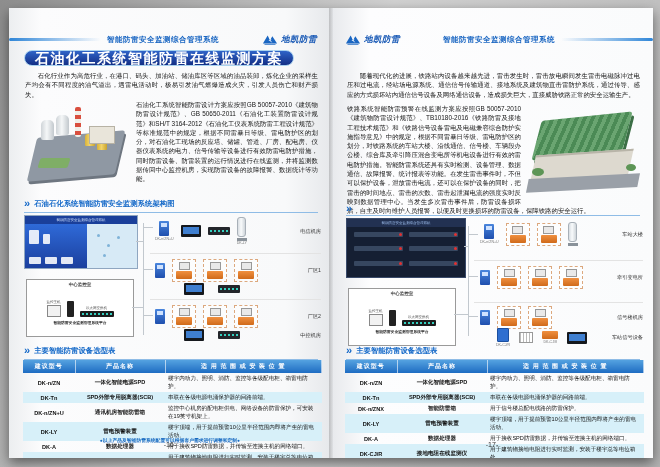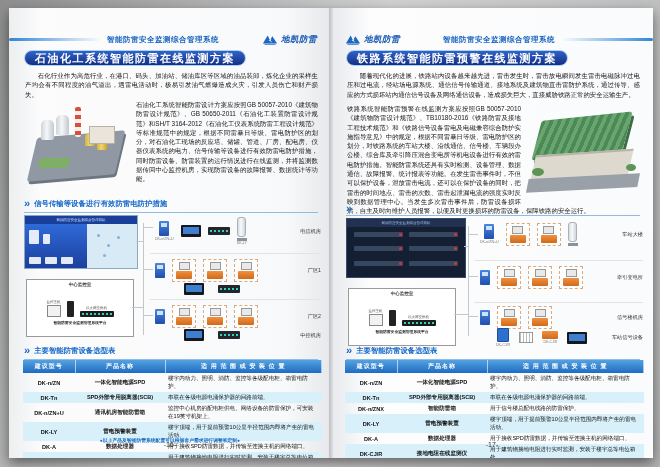--- a/index.html
+++ b/index.html
@@ -18,21 +18,21 @@
   .tape-l{height:3px;border-radius:2px;width:92px;margin-left:-14px;flex:0 0 auto;
     background:linear-gradient(90deg,#2f86d8,rgba(47,134,216,0));}
   .tape-r{height:3px;border-radius:2px;width:92px;margin-right:-14px;flex:0 0 auto;
     background:linear-gradient(270deg,#2f86d8,rgba(47,134,216,0));}
   .spacer{flex:1;}
   .logo{display:flex;align-items:center;gap:3px;font-size:8.5px;font-style:italic;color:#1456b4;font-weight:bold;}
   .logo svg{width:16px;height:11px;display:block;}
 
   .banner{position:absolute;top:42px;left:15px;height:14px;line-height:14px;padding:0 10px;
     background:linear-gradient(180deg,#2f64c8,#142f86);border:1px solid #a9d2ef;border-radius:8px;
-    color:#fff;font-weight:bold;font-size:11px;letter-spacing:1.5px;white-space:nowrap;}
+    color:#fff;font-weight:bold;font-size:14px;letter-spacing:1.5px;white-space:nowrap;}
 
   .para{font-size:6.4px;line-height:1.45;text-align:justify;color:#141414;}
   .ind{text-indent:2em;}
   .p1{position:absolute;top:63px;left:16px;right:13px;}
   .p2wrap{position:absolute;top:92px;left:16px;right:13px;height:98px;}
   .artL{float:left;width:104px;height:88px;margin:2px 7px 0 0;position:relative;}
   .artR{float:right;width:112px;height:92px;margin:2px 0 0 7px;position:relative;}
 
   
   .pbase{position:absolute;left:8px;top:32px;width:86px;height:44px;background:#8f98a3;
@@ -178,21 +178,21 @@
           <i class="pchy"></i>
           <i class="ptank tk1"></i>
           <i class="ptank tk2"></i>
           <i class="pbld"></i>
         </span>
         <span class="ind" style="display:inline">石油化工系统智能防雷设计方案应按照GB 50057-2010《建筑物防雷设计规范》、GB 50650-2011《石油化工装置防雷设计规范》和SH/T 3164-2012《石油化工仪表系统防雷工程设计规范》等标准规范中的规定，根据不同雷暴日等级、雷电防护区的划分，对石油化工现场的反应塔、储罐、管道、厂房、配电房、仪器仪表系统的电力、信号传输等设备进行有效防雷电防护措施，同时防雷设备、防雷装置的运行情况进行在线监测，并将监测数据传回中心监控机房，实现防雷设备的故障报警、数据统计等功能。</span>
       </div>
 
       <div class="sec sec1">
         <span class="chev">»</span>
-        <span>信号传输等设备进行有效防雷电防护措施</span>
+        <span>石油石化系统智能防雷安全监测系统架构图</span>
       </div>
 
       <div class="diag">
         <div class="screenL">
           <div class="scrTitle">智能防雷安全监测综合管理系统</div>
           <div class="scrBody">
             <div class="scrPanel">
               <i class="wid w1"></i>
                 <i class="wid w2"></i>
                 <i class="wid w3"></i>
@@ -351,21 +351,20 @@
             <path d="M9 4 L12 7 L10 7 L13 11 L8 7.5 L10 7.5 Z" fill="#fff"></path>
             <rect x="3" y="12.6" width="14" height="1" fill="#1a66c2"></rect>
           </svg>
           <span>地凯防雷</span>
         </span>
         <span class="spacer"></span>
         <span>智能防雷安全监测综合管理系统</span>
         <span class="tape-r"></span>
       </div>
 
-      <div class="banner">铁路系统智能防雷预警在线监测方案</div>
 
       <div class="para ind p1">随着现代化的进展，铁路站内设备越来越先进，雷击发生时，雷击放电瞬间发生雷击电磁脉冲过电压和过电流，经站场电源系统、通信信号传输通道、接地系统及建筑物直击雷防护系统，通过传导、感应的方式损坏站内通信信号设备及网络通信设备，造成损失巨大，直接威胁铁路正常的安全运输生产。</div>
 
       <div class="para p2wrap" style="top:96px;height:100px;">
         <span class="artR">
           <i class="sroof"></i>
           <i class="sbody"></i>
           <i class="splat"></i>
           <i class="strees"></i>
           <i class="strees2"></i>

